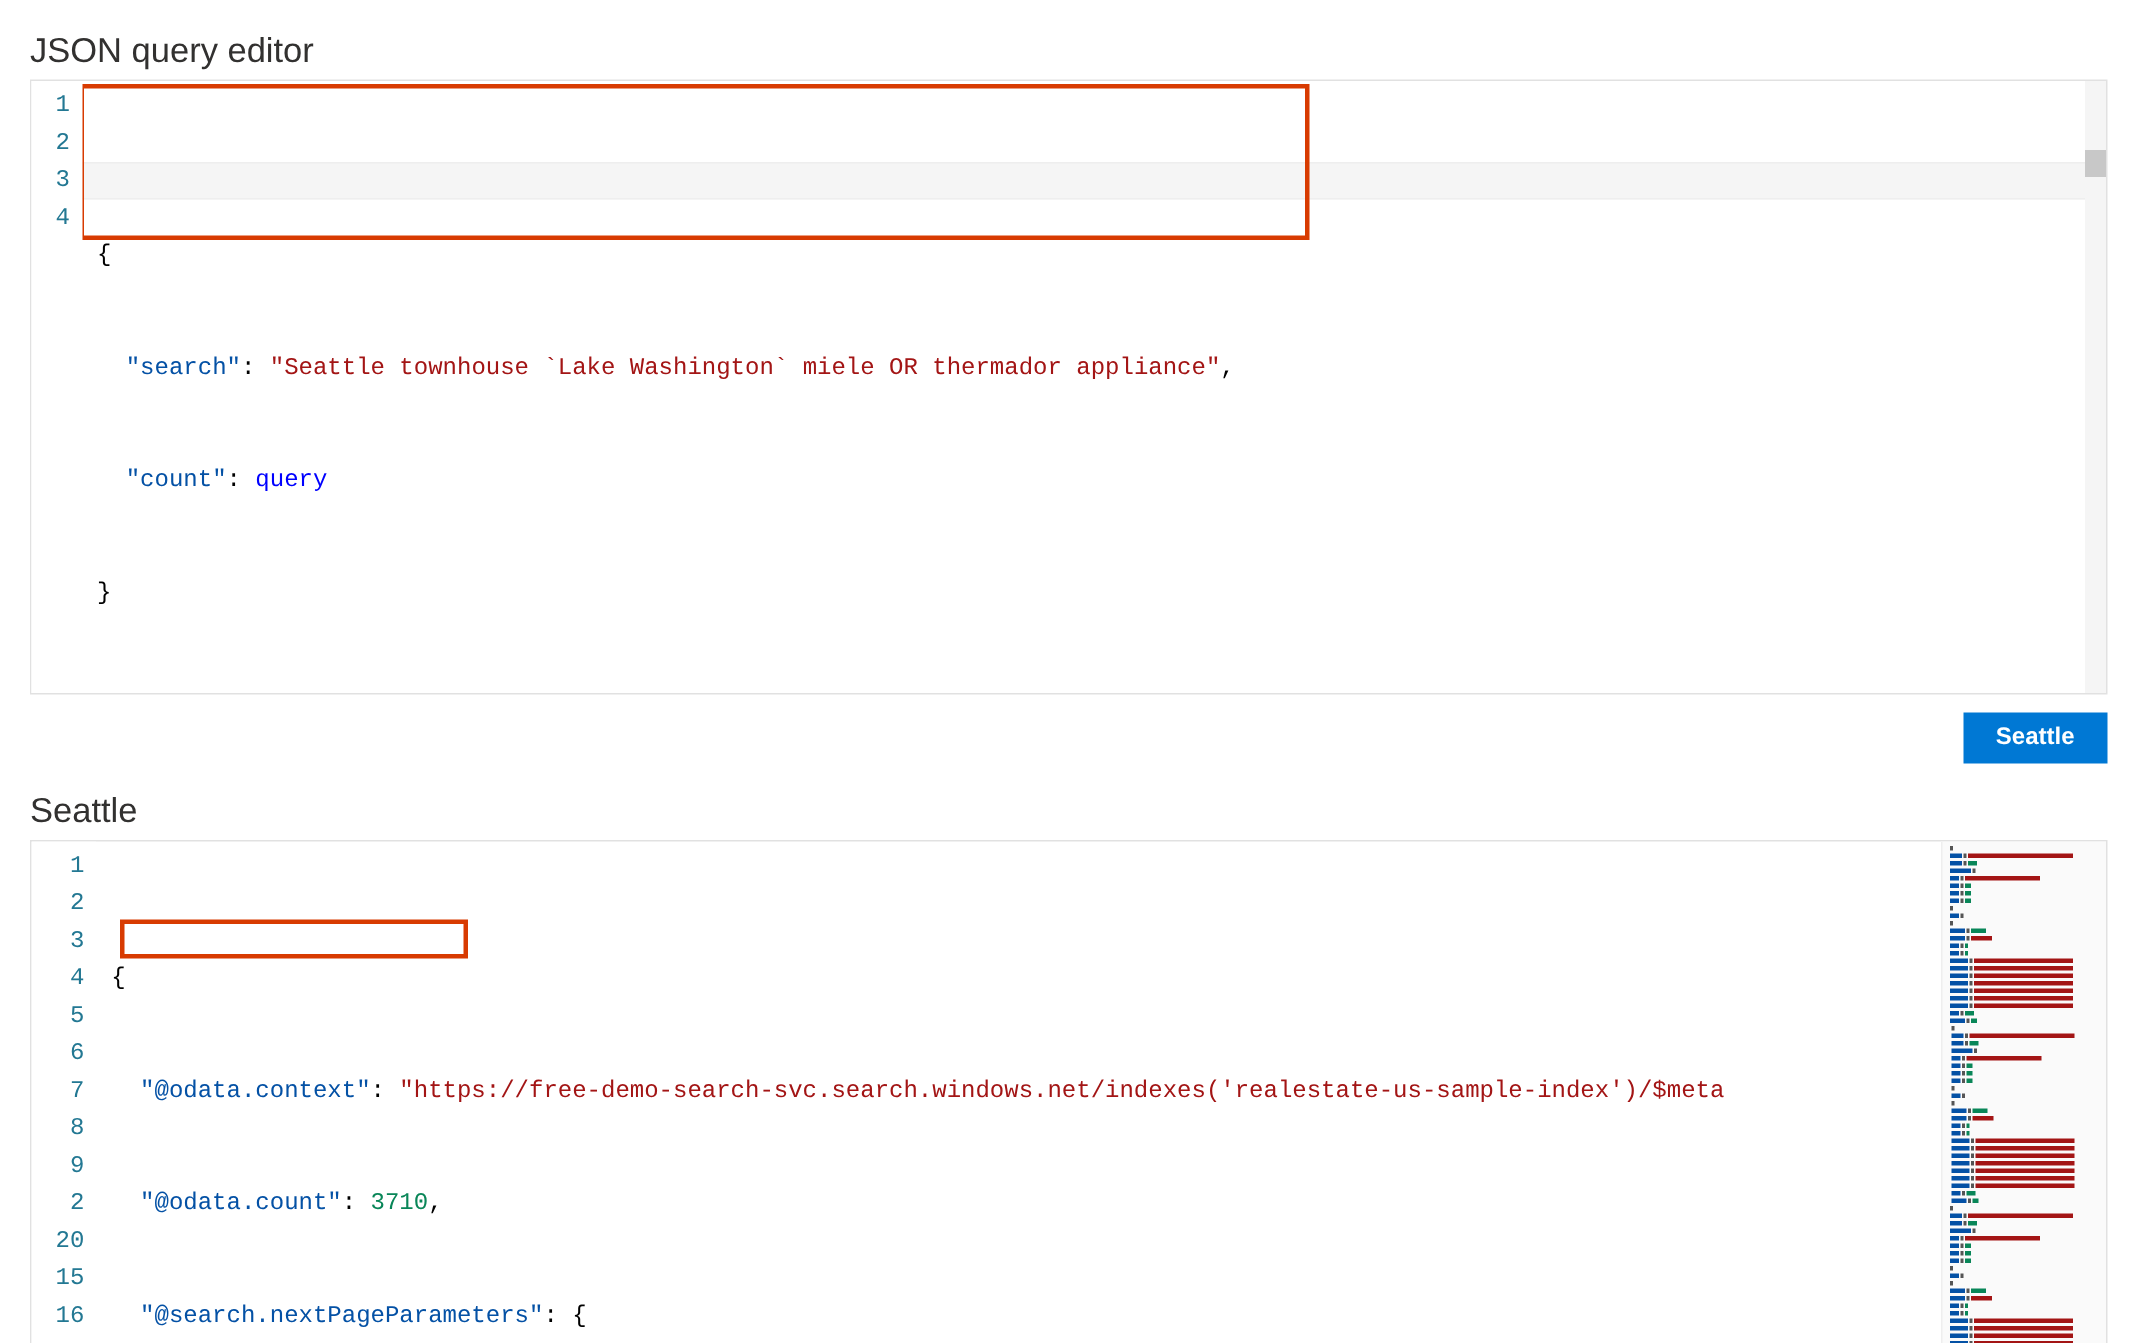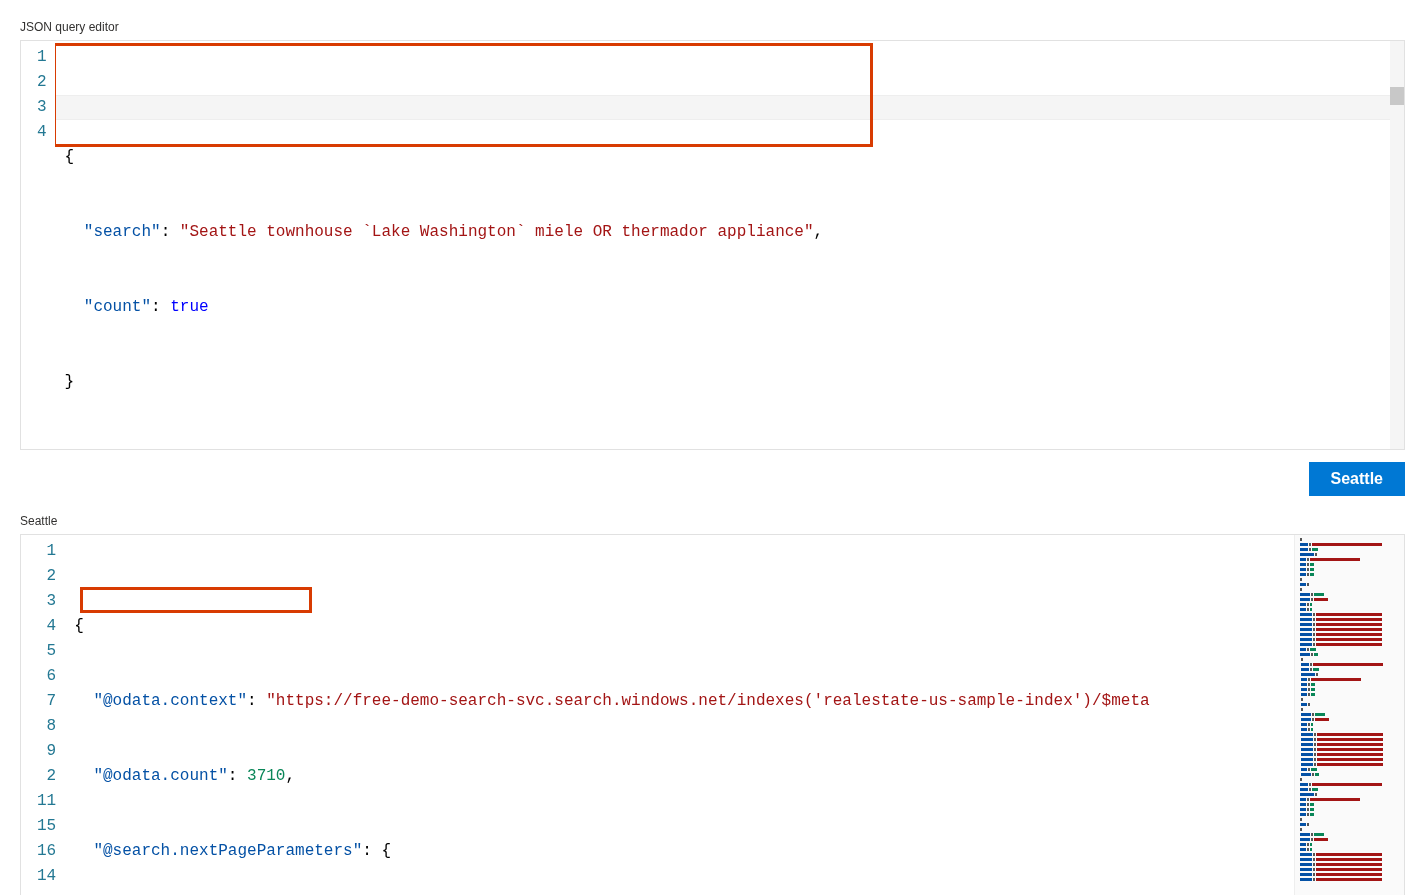--- a/index.html
+++ b/index.html
@@ -1,18 +1,18 @@
 <!DOCTYPE html>
 <html><head>
 <meta charset="utf-8">
 <style>
 * { margin: 0; padding: 0; box-sizing: border-box; }
 body { font-family: "Segoe UI", Arial, sans-serif; font-size: 14px; background: #fff; color: #323130; padding: 20px; }
 
-.section-title { font-size: 12px; font-weight: 400; color: #323130; margin-bottom: 6px; }
+.section-title { font-size: 23px; font-weight: 400; color: #323130; margin-bottom: 6px; }
 
 .editor-container { border: 1px solid #e1e1e1; background: #fff; position: relative; }
 .editor-body { display: flex; min-height: 140px; position: relative; }
 .gutter { background: #fff; padding: 4px 8px 4px 16px; text-align: right; color: #237893; font-family: Consolas, "Courier New", monospace; font-size: 16px; line-height: 25px; user-select: none; border-right: none; }
 .gutter .ln { display: block; }
 .code-pane { flex: 1; padding: 4px 0 4px 10px; font-family: Consolas, "Courier New", monospace; font-size: 16px; line-height: 25px; white-space: pre; overflow: hidden; position: relative; }
 .code-line { display: block; height: 25px; }
 .cur-line-bg { position: absolute; left: 0; right: 0; height: 25px; background: #f5f5f5; border-top: 1px solid #eee; border-bottom: 1px solid #eee; z-index: 0; }
 .code-line .tok { position: relative; z-index: 1; }
 
@@ -52,21 +52,21 @@
       <span class="ln">1</span>
       <span class="ln">2</span>
       <span class="ln">3</span>
       <span class="ln">4</span>
     </div>
     <div class="code-pane">
       <div class="cur-line-bg" style="top:54px;"></div>
       <div class="highlight-box" style="left:-2px; top:2px; width:820px; height:104px;"></div>
       <span class="code-line"><span class="tok tok-punc">{</span></span>
       <span class="code-line">  <span class="tok tok-key">"search"</span><span class="tok tok-punc">: </span><span class="tok tok-string">"Seattle townhouse `Lake Washington` miele OR thermador appliance"</span><span class="tok tok-punc">,</span></span>
-      <span class="code-line">  <span class="tok tok-key">"count"</span><span class="tok tok-punc">: </span><span class="tok tok-bool">true</span></span>
+      <span class="code-line">  <span class="tok tok-key">"count"</span><span class="tok tok-punc">: </span><span class="tok tok-bool">query</span></span>
       <span class="code-line"><span class="tok tok-punc">}</span></span>
     </div>
     <div class="scrolltrack-v">
       <div class="scrollthumb-v" style="top:46px;"></div>
     </div>
   </div>
 </div>
 
 <div class="toolbar">
   <button class="btn-primary">Seattle</button>
@@ -79,21 +79,21 @@
       <span class="ln">1</span>
       <span class="ln">2</span>
       <span class="ln">3</span>
       <span class="ln">4</span>
       <span class="ln">5</span>
       <span class="ln">6</span>
       <span class="ln">7</span>
       <span class="ln">8</span>
       <span class="ln">9</span>
       <span class="ln">2</span>
-      <span class="ln">11</span>
+      <span class="ln">20</span>
       <span class="ln">15</span>
       <span class="ln">16</span>
       <span class="ln">14</span>
 
     </div>
     <div class="code-pane" style="padding-right:115px;">
       <div class="highlight-box" style="left:16px; top:52px; width:232px; height:26px;"></div>
       <span class="code-line"><span class="tok tok-punc">{</span></span>
       <span class="code-line">  <span class="tok tok-key">"@odata.context"</span><span class="tok tok-punc">: </span><span class="tok tok-string">"https://free-demo-search-svc.search.windows.net/indexes('realestate-us-sample-index')/$meta</span></span>
       <span class="code-line">  <span class="tok tok-key">"@odata.count"</span><span class="tok tok-punc">: </span><span class="tok tok-num">3710</span><span class="tok tok-punc">,</span></span>

